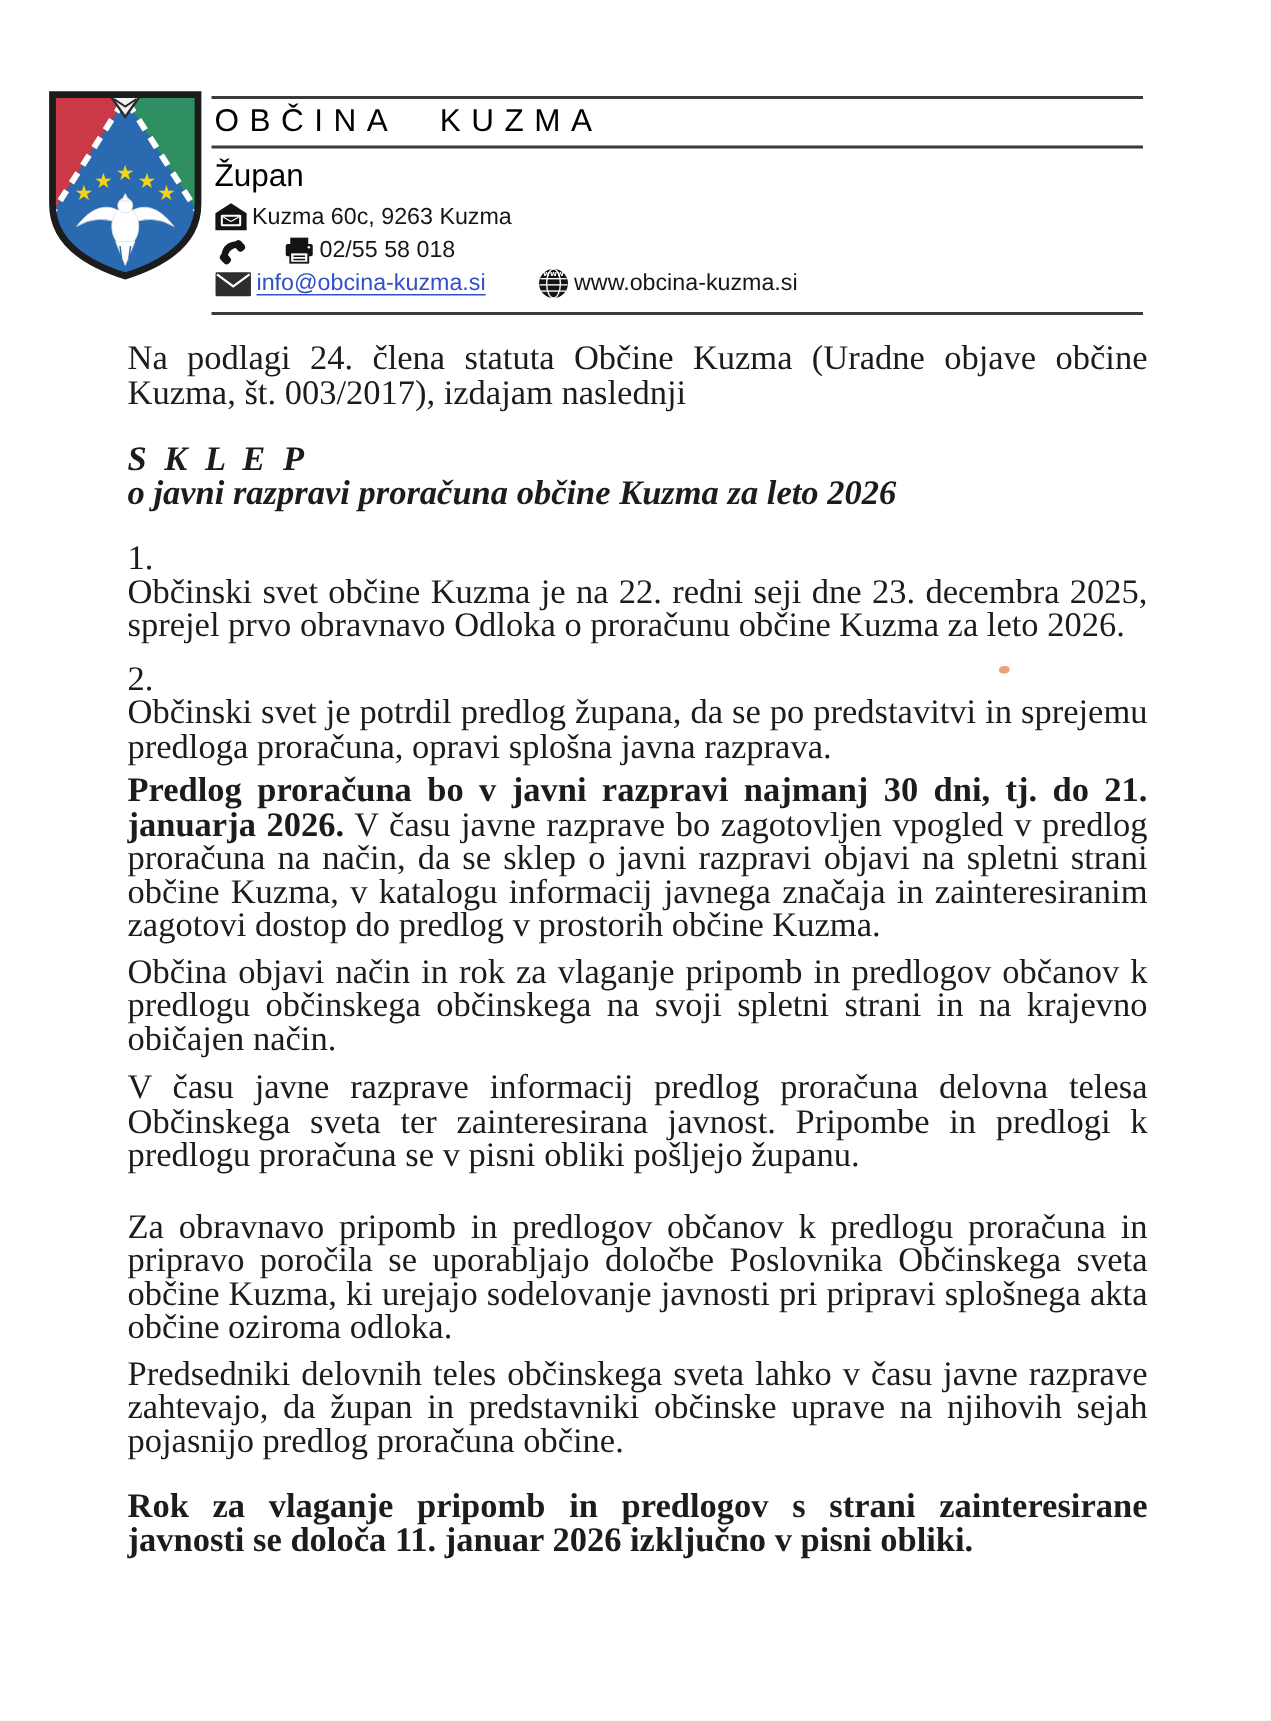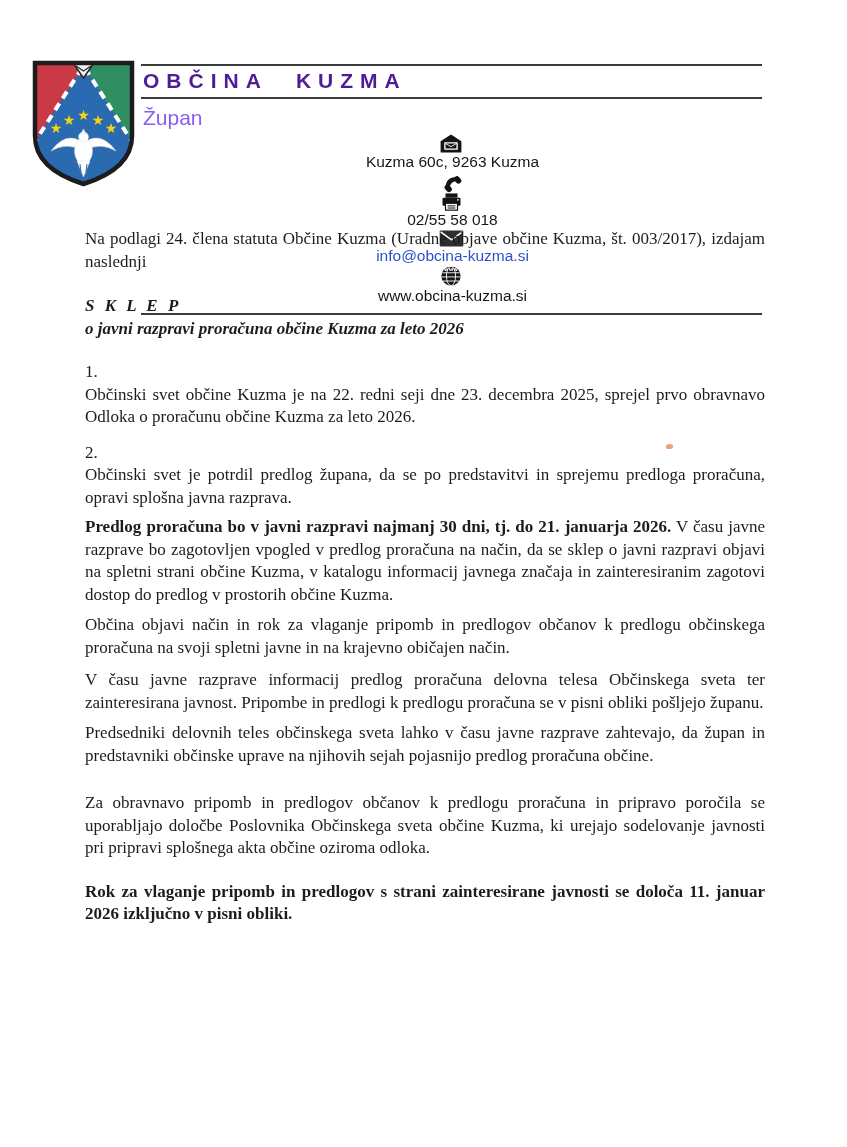--- a/index.html
+++ b/index.html
@@ -36,58 +36,58 @@
     padding-bottom:8px;
   }
   .title-band{
     border-top:2px solid #3b3b3b;
     border-bottom:2px solid #3b3b3b;
     padding:3px 0 4px 2px;
     margin-top:6px;
   }
   .muni-title{
     font-size:21px;
-    font-weight:bold;
+    font-weight:normal;
     letter-spacing:7px;
     word-spacing:16px;
-    color:#4c1d95;
+    color:#000000;
     white-space:nowrap;
   }
   .subtitle{
     font-size:21px;
-    color:#8b5cf6;
+    color:#000000;
     margin:7px 0 4px 2px;
   }
   .contact-row{
     display:flex;
     align-items:center;
     font-size:15.5px;
     color:#161616;
     margin:1px 0 0 2px;
     min-height:21px;
-    flex-direction:column;
   }
   .contact-row .ic{
     display:inline-flex;
     align-items:center;
     margin-right:3px;
   }
   .email-link{
     color:#3050c8;
+    text-decoration:underline;
     text-underline-offset:3px;
   }
   .gap-mid{display:inline-block;width:34px;}
   .gap-mid2{display:inline-block;width:22px;}
   
   .doc{
     position:absolute;
     left:85px; top:228px;
     width:680px;
     font-family:"Liberation Serif", serif;
-    font-size:17px;
+    font-size:23px;
     line-height:22.5px;
     color:#1c1c1c;
   }
   .doc p{margin:0; text-align:justify;}
   .doc .center{text-align:left;}
   .intro{margin-bottom:17px !important;}
   .sklep-title{
     font-weight:bold;
     font-style:italic;
     letter-spacing:3px;
@@ -235,28 +235,28 @@
     <p class="center sklep-sub">o javni razpravi proračuna občine Kuzma za leto 2026</p>
 
     <p class="center first-sec">1.</p>
     <p>Občinski svet občine Kuzma je na 22. redni seji dne 23. decembra 2025, sprejel prvo obravnavo Odloka o proračunu občine Kuzma za leto 2026.</p>
 
     <p class="center sec-num2">2.</p>
     <p>Občinski svet je potrdil predlog župana, da se po predstavitvi in sprejemu predloga proračuna, opravi splošna javna razprava.</p>
 
     <p class="para gap-0" style="margin-top:7px !important"><b>Predlog proračuna bo v javni razpravi najmanj 30 dni, tj. do 21. januarja 2026.</b><span> V času javne razprave bo zagotovljen vpogled v predlog proračuna na način, da se sklep o javni razpravi objavi na spletni strani občine Kuzma, v katalogu informacij javnega značaja in zainteresiranim zagotovi dostop do predlog v prostorih občine Kuzma.</span></p>
 
-    <p class="para" style="margin-top:8px !important">Občina objavi način in rok za vlaganje pripomb in predlogov občanov k predlogu občinskega proračuna na svoji spletni javne in na krajevno običajen način.</p>
+    <p class="para" style="margin-top:8px !important">Občina objavi način in rok za vlaganje pripomb in predlogov občanov k predlogu občinskega občinskega na svoji spletni strani in na krajevno običajen način.</p>
 
     <p class="para" style="margin-top:10px !important">V času javne razprave informacij predlog proračuna delovna telesa Občinskega sveta ter zainteresirana javnost. Pripombe in predlogi k predlogu proračuna se v pisni obliki pošljejo županu.</p>
 
+    <p class="para gap-lg">Za obravnavo pripomb in predlogov občanov k predlogu proračuna in pripravo poročila se uporabljajo določbe Poslovnika Občinskega sveta občine Kuzma, ki urejajo sodelovanje javnosti pri pripravi splošnega akta občine oziroma odloka.</p>
+
     <p class="para" style="margin-top:8px !important">Predsedniki delovnih teles občinskega sveta lahko v času javne razprave zahtevajo, da župan in predstavniki občinske uprave na njihovih sejah pojasnijo predlog proračuna občine.</p>
 
-    <p class="para gap-lg">Za obravnavo pripomb in predlogov občanov k predlogu proračuna in pripravo poročila se uporabljajo določbe Poslovnika Občinskega sveta občine Kuzma, ki urejajo sodelovanje javnosti pri pripravi splošnega akta občine oziroma odloka.</p>
-
     <p class="para gap-md"><b>Rok za vlaganje pripomb in predlogov s strani zainteresirane javnosti se določa 11. januar 2026 izključno v pisni obliki.</b></p>
 
 
   </div>
 
   <div class="speck"></div>
 
 </div>
 
 </body></html>

